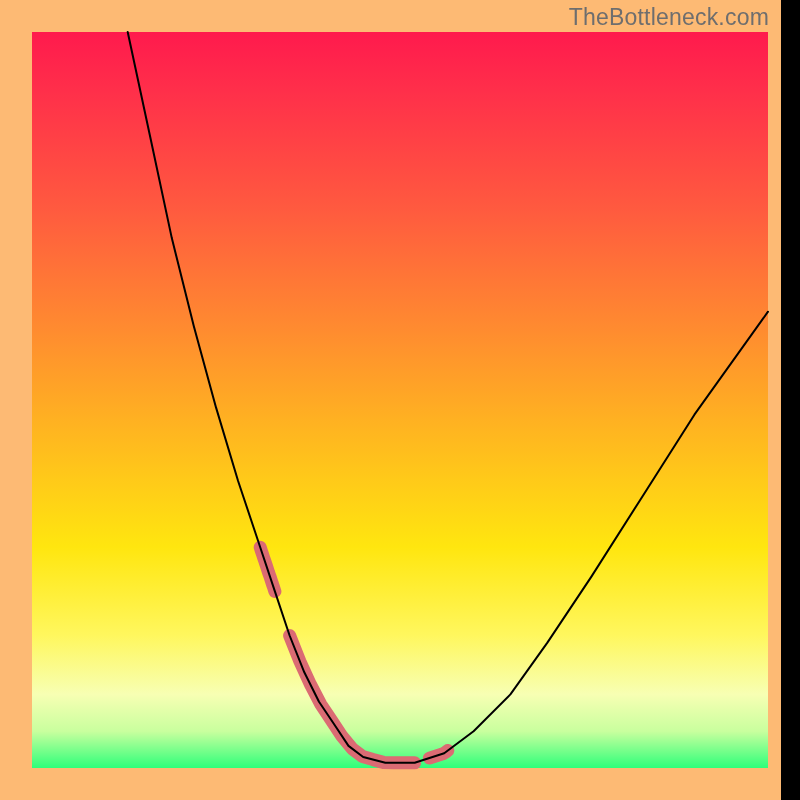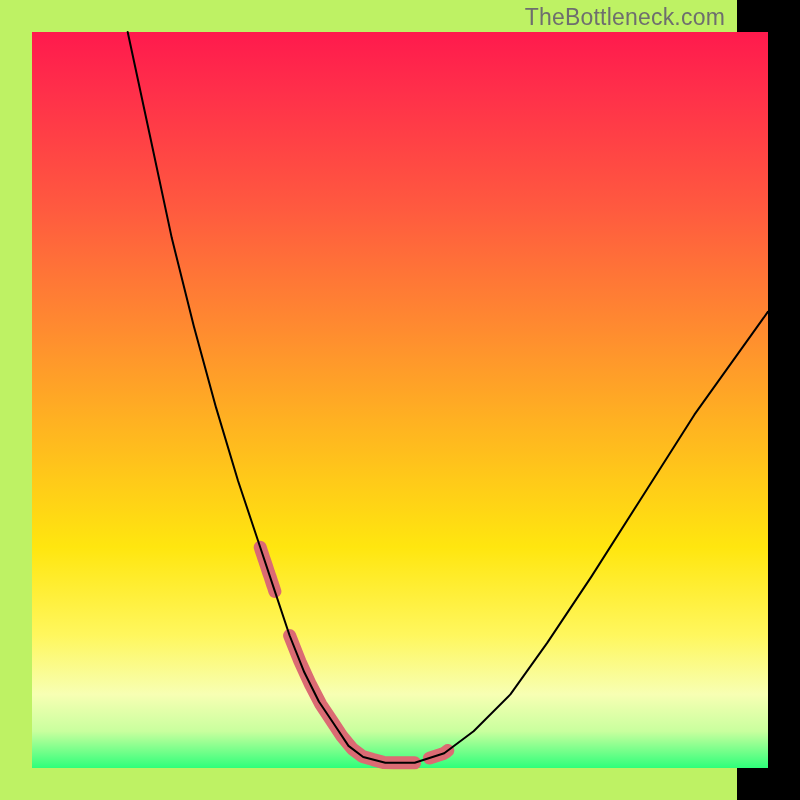--- a/index.html
+++ b/index.html
@@ -7,21 +7,22 @@
     padding: 0;
     width: 800px;
     height: 800px;
     background: #000;
     overflow: hidden;
   }
   .frame {
     position: relative;
     width: 737px;
     height: 800px;
-    background: #bef264;
+    background: #fdba74;
+    padding-left: 44px;
   }
   .watermark {
     position: absolute;
     top: 4px;
     right: 12px;
     font-family: Arial, Helvetica, sans-serif;
     font-size: 23px;
     color: #6e6e6e;
     letter-spacing: 0.2px;
     z-index: 5;

